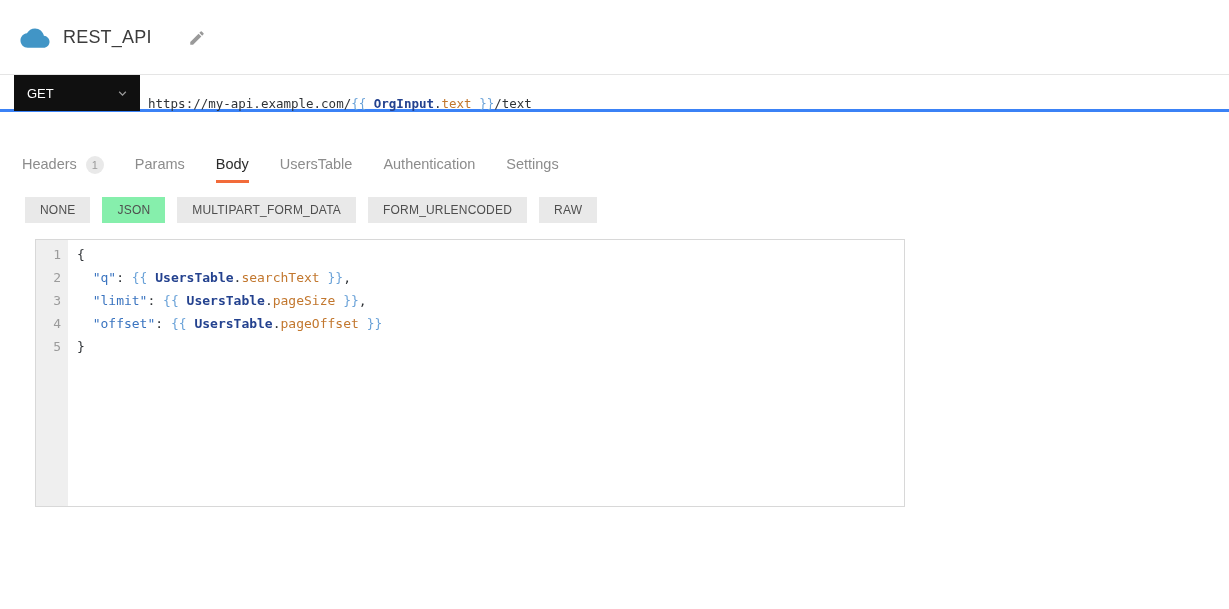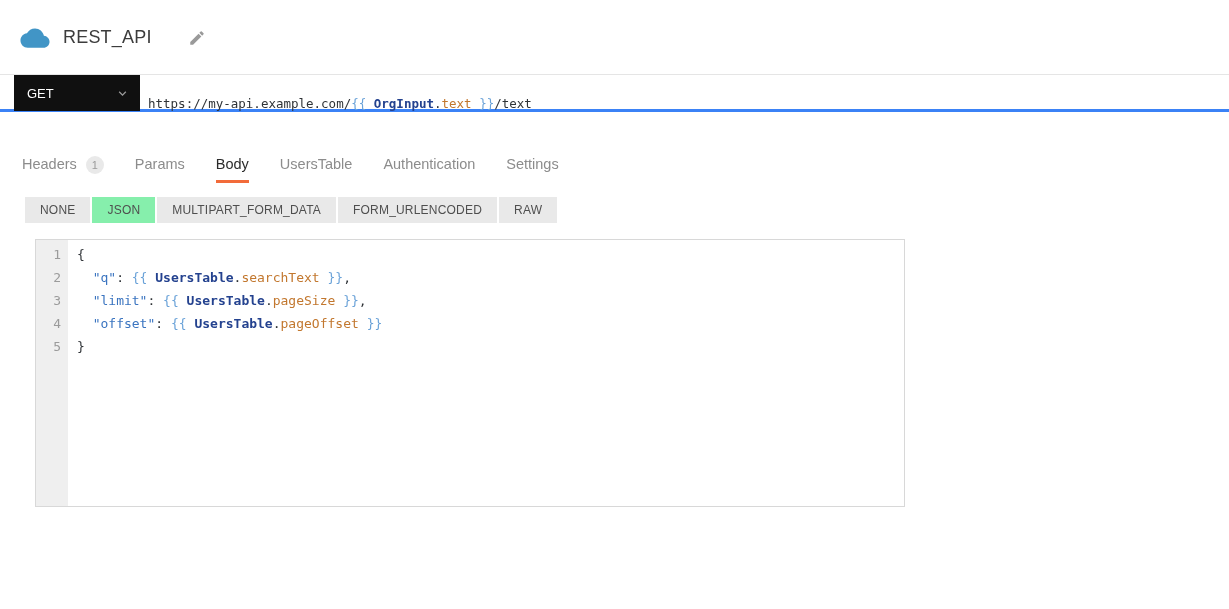--- a/index.html
+++ b/index.html
@@ -39,21 +39,21 @@
   .tab.active { color:#2b2b2b; border-bottom-color:var(--c-accent,#f26b3a); }
   .badge {
     margin-left:9px; width:18px; height:18px; border-radius:50%;
     background:#e9e9e9; color:#9a9a9a; font-size:11px;
     display:inline-flex; align-items:center; justify-content:center;
   }
   
   .subtabs { position:absolute; top:197px; left:25px; display:flex; height:26px; }
   .subtab {
     background:var(--c-subtab-bg,#e9e9e9); color:#4f4f4f; font-size:12px; cursor:pointer;
-    display:flex; align-items:center; padding:4px 15px; margin-right:2px; letter-spacing:.2px;
+    display:flex; align-items:center; padding:4px 15px; margin-right:12px; letter-spacing:.2px;
   }
   .subtab.active { background:#86efac; }
   
   .editor {
     position:absolute; top:239px; left:35px; width:870px; height:268px;
     border:1px solid #d8d8d8; background:#fff; display:flex;
     font-family:"DejaVu Sans Mono", monospace; font-size:13px; line-height:23px;
   }
   .gutter {
     width:32px; background:var(--c-gutter-bg,#efefef); color:#9b9b9b;

